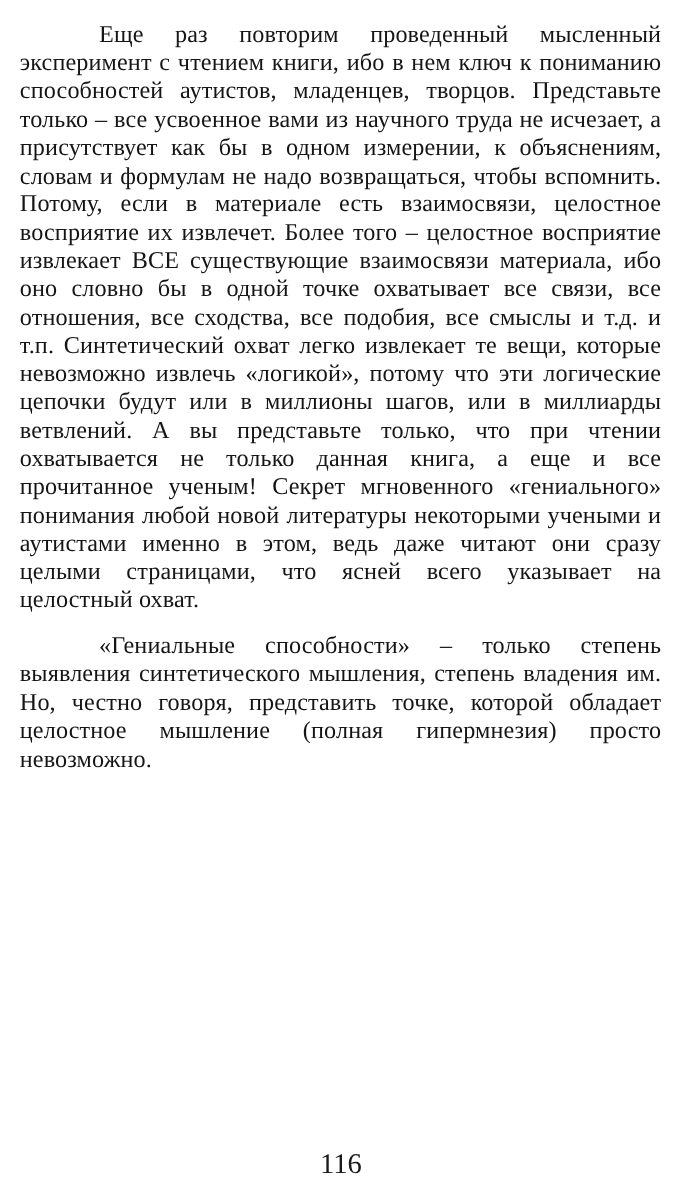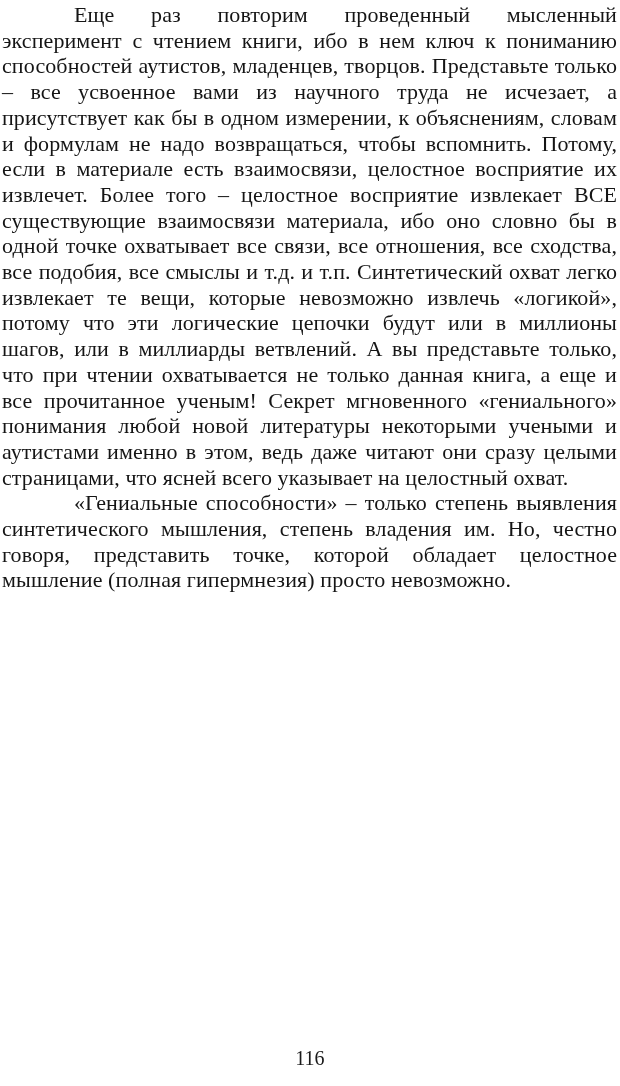--- a/index.html
+++ b/index.html
@@ -19,35 +19,35 @@
     color: #151515;
     box-sizing: border-box;
   }
   .text-block {
     position: absolute;
     top: 2px;
     left: 2px;
     right: 3px;
   }
   .text-block p {
-    margin: 0;
+    margin: 16px;
     padding: 0;
     font-size: 22px;
     line-height: 25.7px;
     text-align: justify;
     text-indent: 72px;
     letter-spacing: 0.1px;
   }
   .page-number {
     position: absolute;
     top: 1044px;
     left: 0;
     width: 100%;
     text-align: center;
-    font-size: 20px;
+    font-size: 26px;
     line-height: 28px;
     color: #1a1a1a;
   }
 </style>
 </head>
 <body>
 
 <div class="page">
   <div class="text-block">
     <p>Еще раз повторим проведенный мысленный эксперимент с чтением книги, ибо в нем ключ к пониманию способностей аутистов, младенцев, творцов. Представьте только – все усвоенное вами из научного труда не исчезает, а присутствует как бы в одном измерении, к объяснениям, словам и формулам не надо возвращаться, чтобы вспомнить. Потому, если в материале есть взаимосвязи, целостное восприятие их извлечет. Более того – целостное восприятие извлекает ВСЕ существующие взаимосвязи материала, ибо оно словно бы в одной точке охватывает все связи, все отношения, все сходства, все подобия, все смыслы и т.д. и т.п. Синтетический охват легко извлекает те вещи, которые невозможно извлечь «логикой», потому что эти логические цепочки будут или в миллионы шагов, или в миллиарды ветвлений. А вы представьте только, что при чтении охватывается не только данная книга, а еще и все прочитанное ученым! Секрет мгновенного «гениального» понимания любой новой литературы некоторыми учеными и аутистами именно в этом, ведь даже читают они сразу целыми страницами, что ясней всего указывает на целостный охват.</p>

